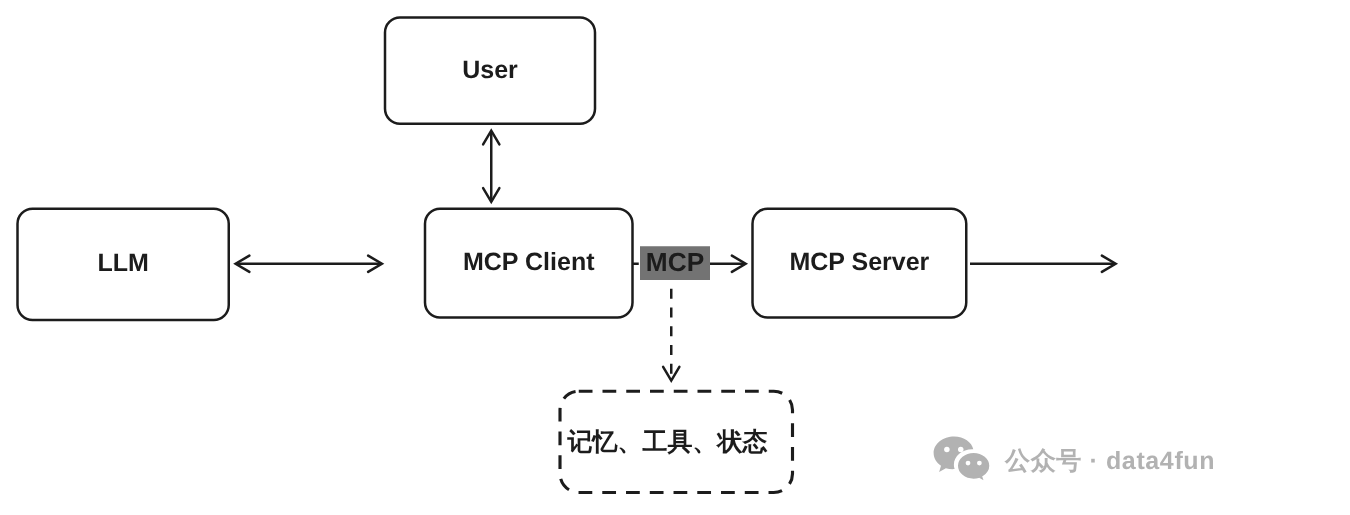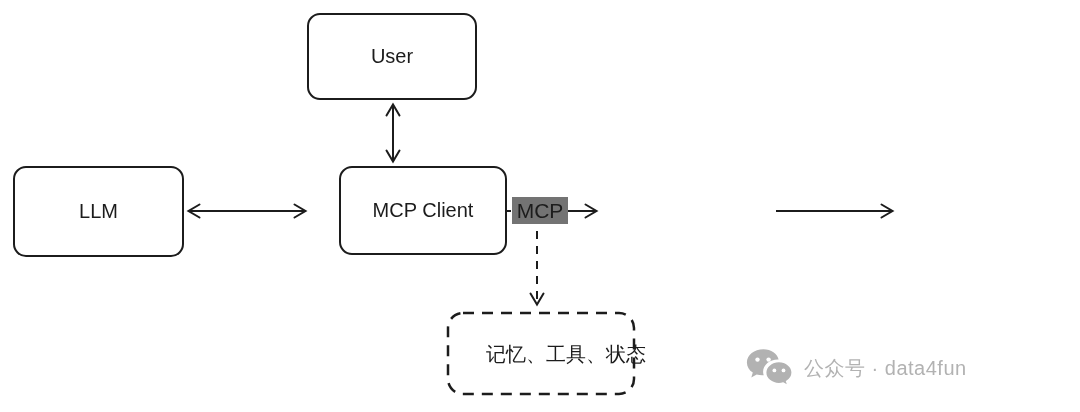--- a/index.html
+++ b/index.html
@@ -7,20 +7,21 @@
     padding: 0;
     background: #ffffff;
     font-family: "Liberation Sans", "DejaVu Sans", sans-serif;
   }
   #canvas {
     position: relative;
     width: 976px;
     height: 412px;
     background: #ffffff;
     overflow: hidden;
+    font-weight: bold;
   }
   .node {
     position: absolute;
     background: #ffffff;
     border: 2px solid #1c1c1c;
     border-radius: 13px;
     display: flex;
     flex-direction: column;
     align-items: center;
     justify-content: center;
@@ -40,21 +41,21 @@
     position: absolute;
     left: 512px; top: 197px;
     width: 56px; height: 27px;
     display: flex; align-items: center; justify-content: center;
     font-size: 21px;
     color: #1c1c1c;
     background: #737373;
   }
   #node-structuring-label {
     position: absolute;
-    left: 474px; top: 314px;
+    left: 442px; top: 314px;
     width: 184px; height: 79px;
     display: flex; flex-direction: column;
     align-items: center; justify-content: center;
     text-align: center;
     font-size: 20px;
     color: #1c1c1c;
     line-height: 1.4;
   }
   #arrows {
     position: absolute;
@@ -108,20 +109,23 @@
   </div>
 
   <div class="node" id="node-llm">
     <span class="line">LLM</span>
   </div>
 
   <div class="node" id="node-mcp-client">
     <span class="line">MCP Client</span>
   </div>
 
+  <div class="node" id="node-mcp-server">
+    <span class="line">MCP Server</span>
+  </div>
 
 
   <div id="edge-label-mcp">MCP</div>
 
   <div id="node-structuring-label">
     <span class="line">记忆、工具、状态</span>
   </div>
 
   <div id="watermark">
     <svg width="47" height="44" viewBox="0 0 47 44" xmlns="http://www.w3.org/2000/svg">

